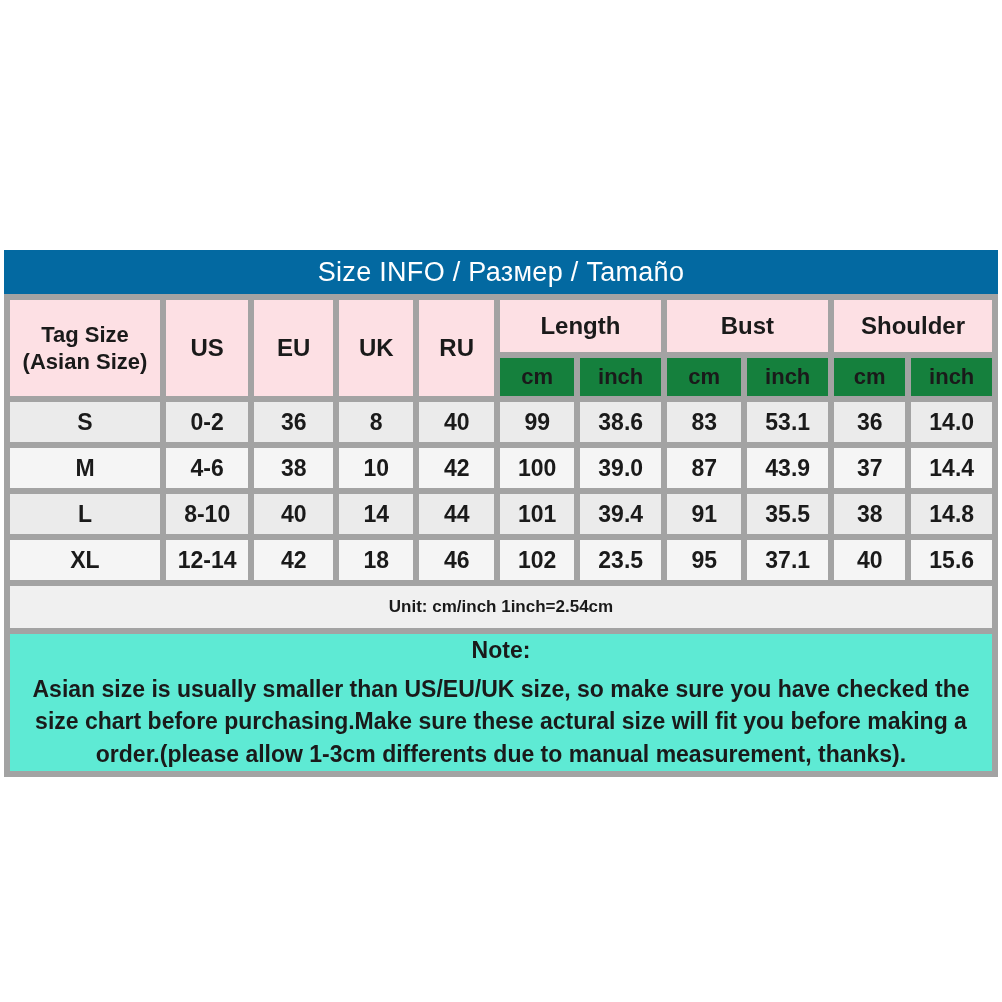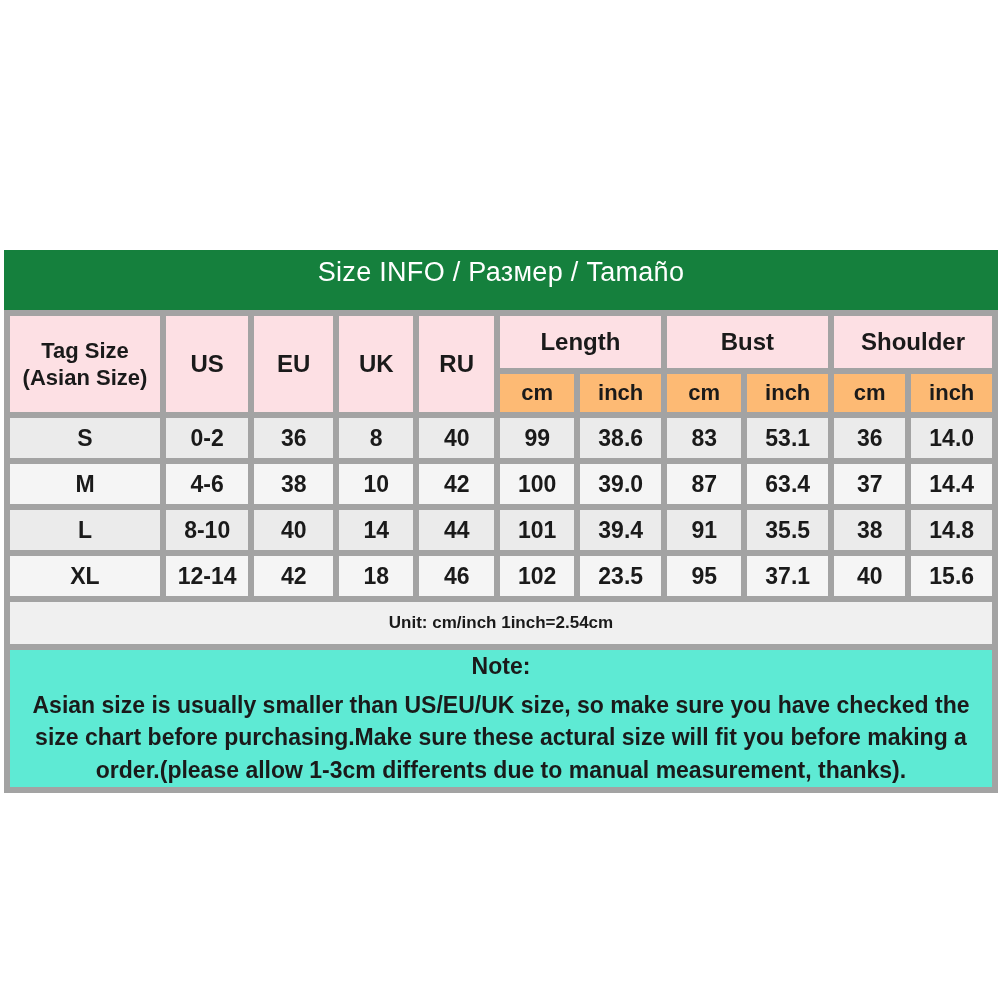--- a/index.html
+++ b/index.html
@@ -17,47 +17,47 @@
     background: #ffffff;
     overflow: hidden;
   }
   .chart-wrap {
     position: absolute;
     left: 4px;
     top: 250px;
     width: 994px;
   }
   .title-bar {
-    background: #15803d;
+    background: #0369a1;
     color: #ffffff;
     text-align: center;
     font-size: 27px;
     line-height: 44px;
-    height: 60px;
+    height: 44px;
     letter-spacing: 0.3px;
   }
   table.size-table {
     border-collapse: collapse;
     width: 100%;
     table-layout: fixed;
   }
   table.size-table td, table.size-table th {
     border: 6px solid #a3a3a3;
     text-align: center;
     font-weight: bold;
     color: #1a1a1a;
     padding: 0;
   }
   .hdr-group {
     background: #fde0e4;
     font-size: 24px;
     height: 52px;
   }
   .hdr-sub {
-    background: #fdba74;
+    background: #15803d;
     font-size: 22px;
     height: 38px;
   }
   .tagsize-cell {
     background: #fde0e4;
     font-size: 22px;
     line-height: 1.24;
     padding: 4px 2px;
   }
   .row-a td { background: #ebebeb; }
@@ -149,21 +149,21 @@
         </tr>
         <tr class="row-b">
           <td class="data-cell">M</td>
           <td class="data-cell">4-6</td>
           <td class="data-cell">38</td>
           <td class="data-cell">10</td>
           <td class="data-cell">42</td>
           <td class="data-cell">100</td>
           <td class="data-cell">39.0</td>
           <td class="data-cell">87</td>
-          <td class="data-cell">63.4</td>
+          <td class="data-cell">43.9</td>
           <td class="data-cell">37</td>
           <td class="data-cell">14.4</td>
         </tr>
         <tr class="row-a">
           <td class="data-cell">L</td>
           <td class="data-cell">8-10</td>
           <td class="data-cell">40</td>
           <td class="data-cell">14</td>
           <td class="data-cell">44</td>
           <td class="data-cell">101</td>

